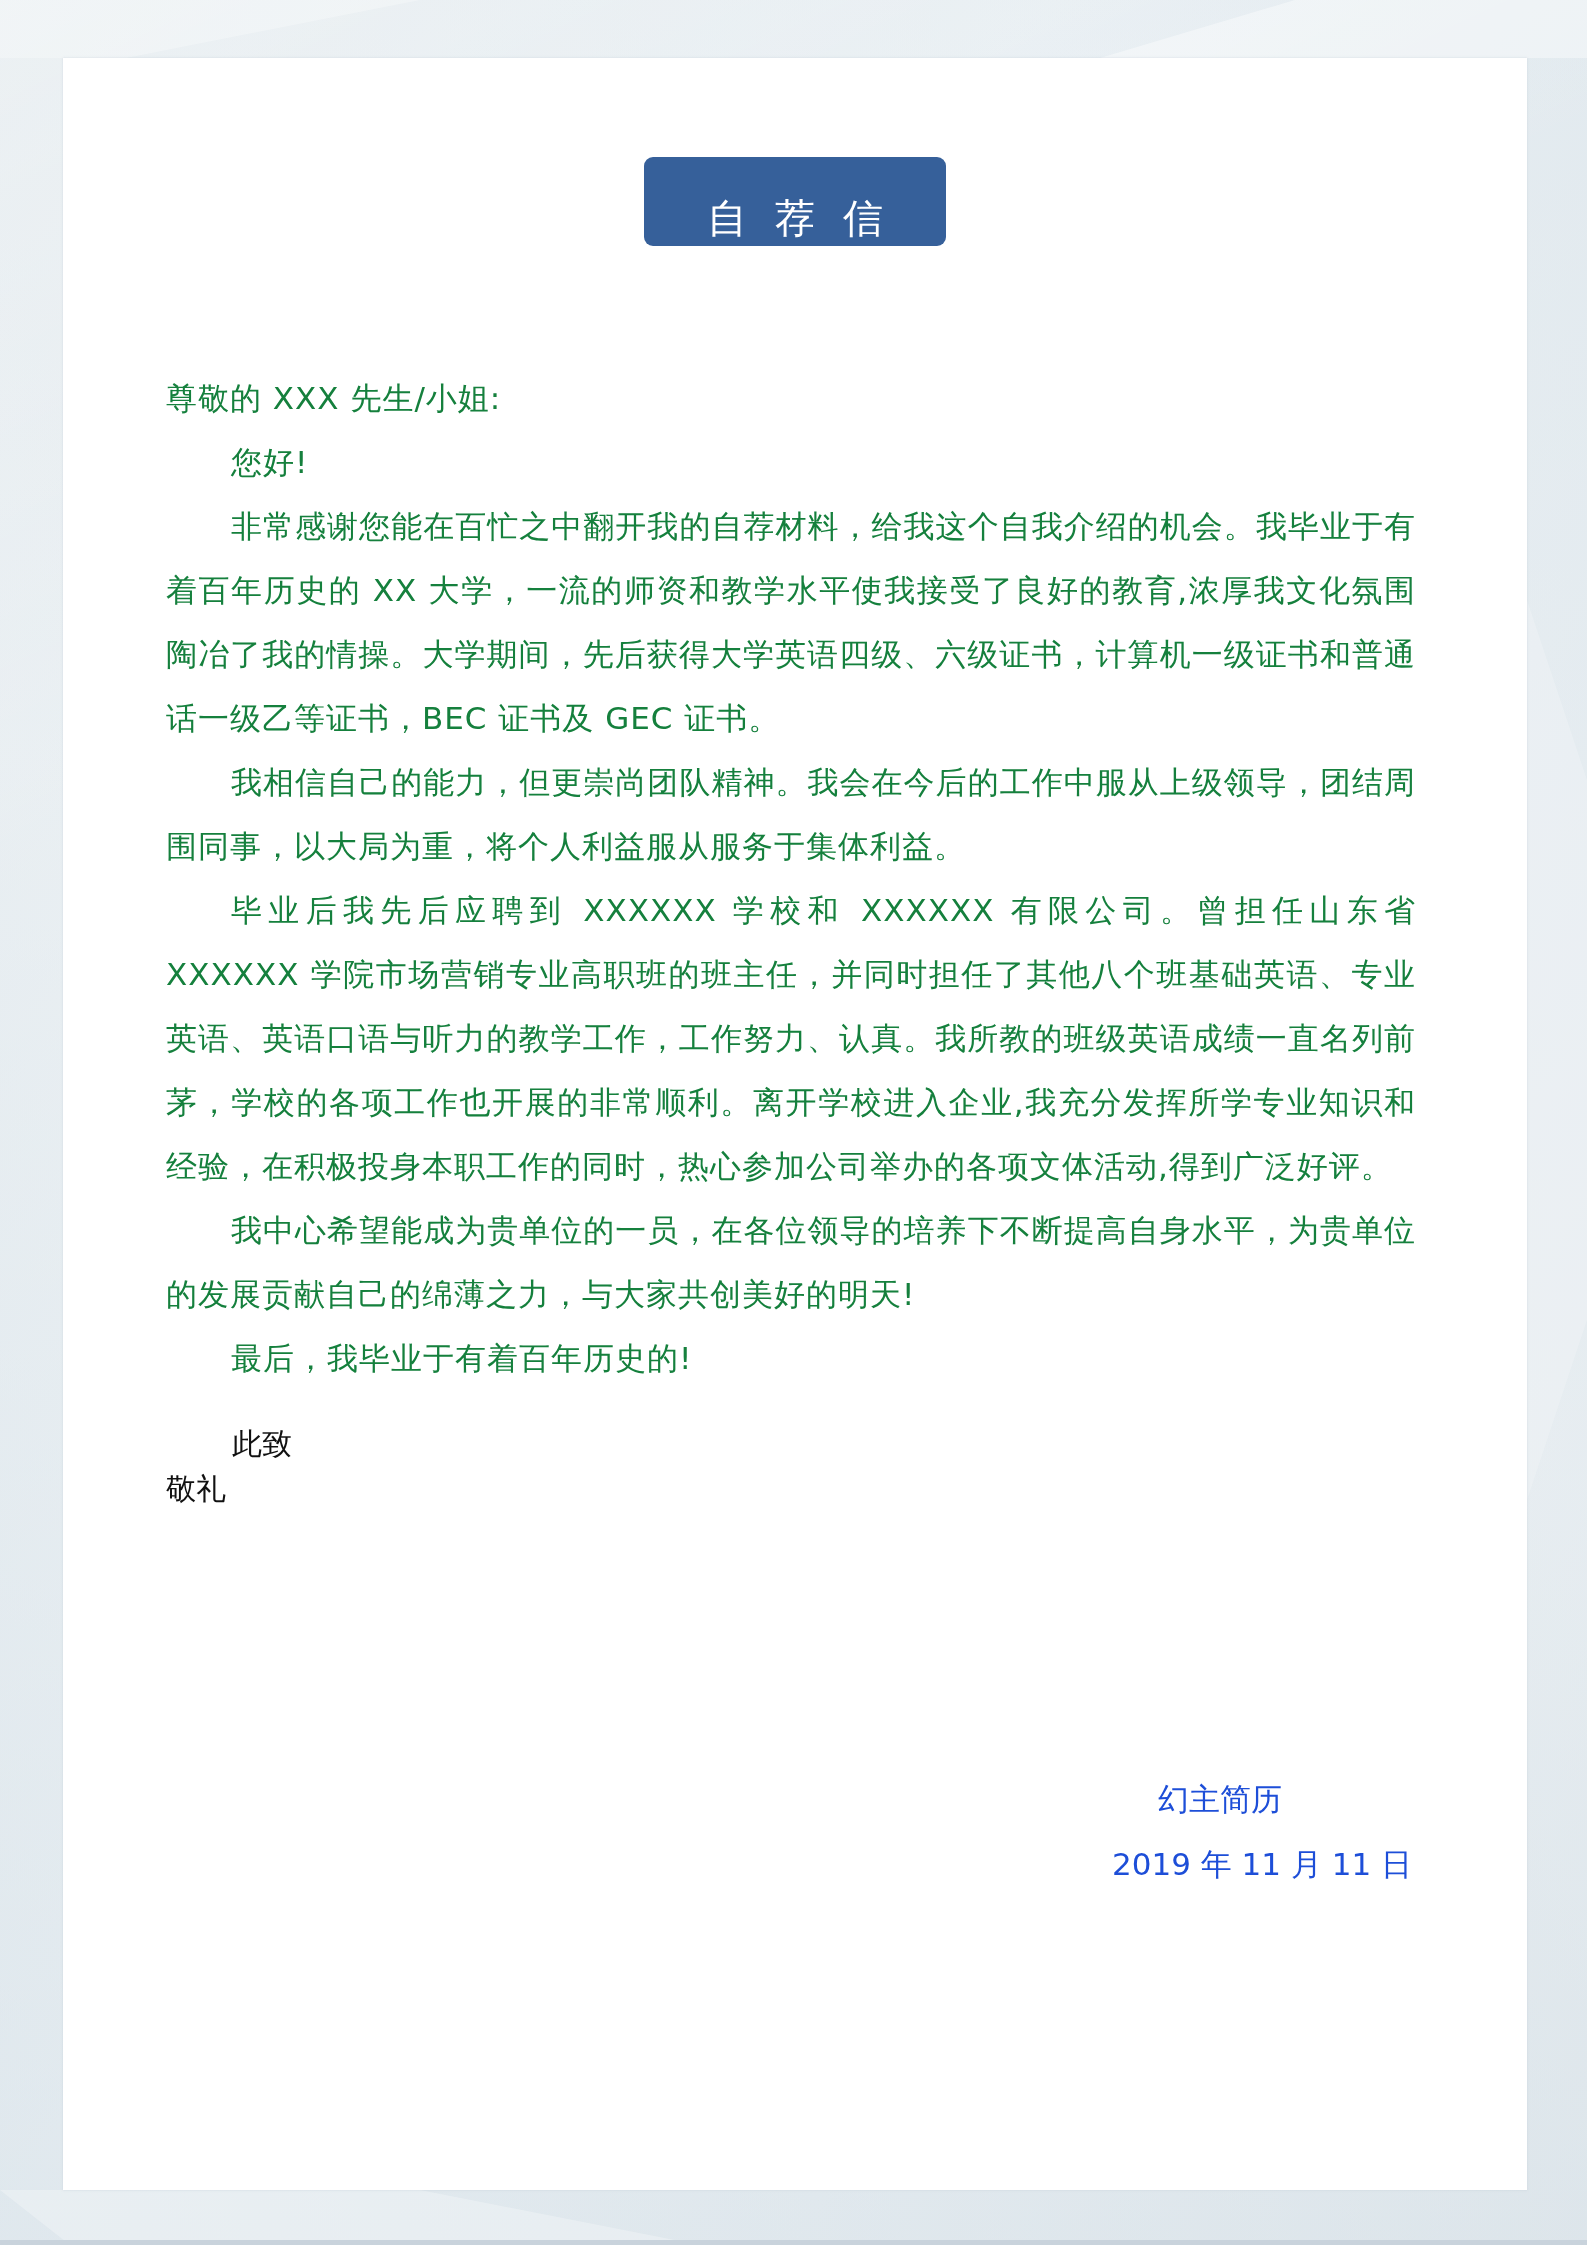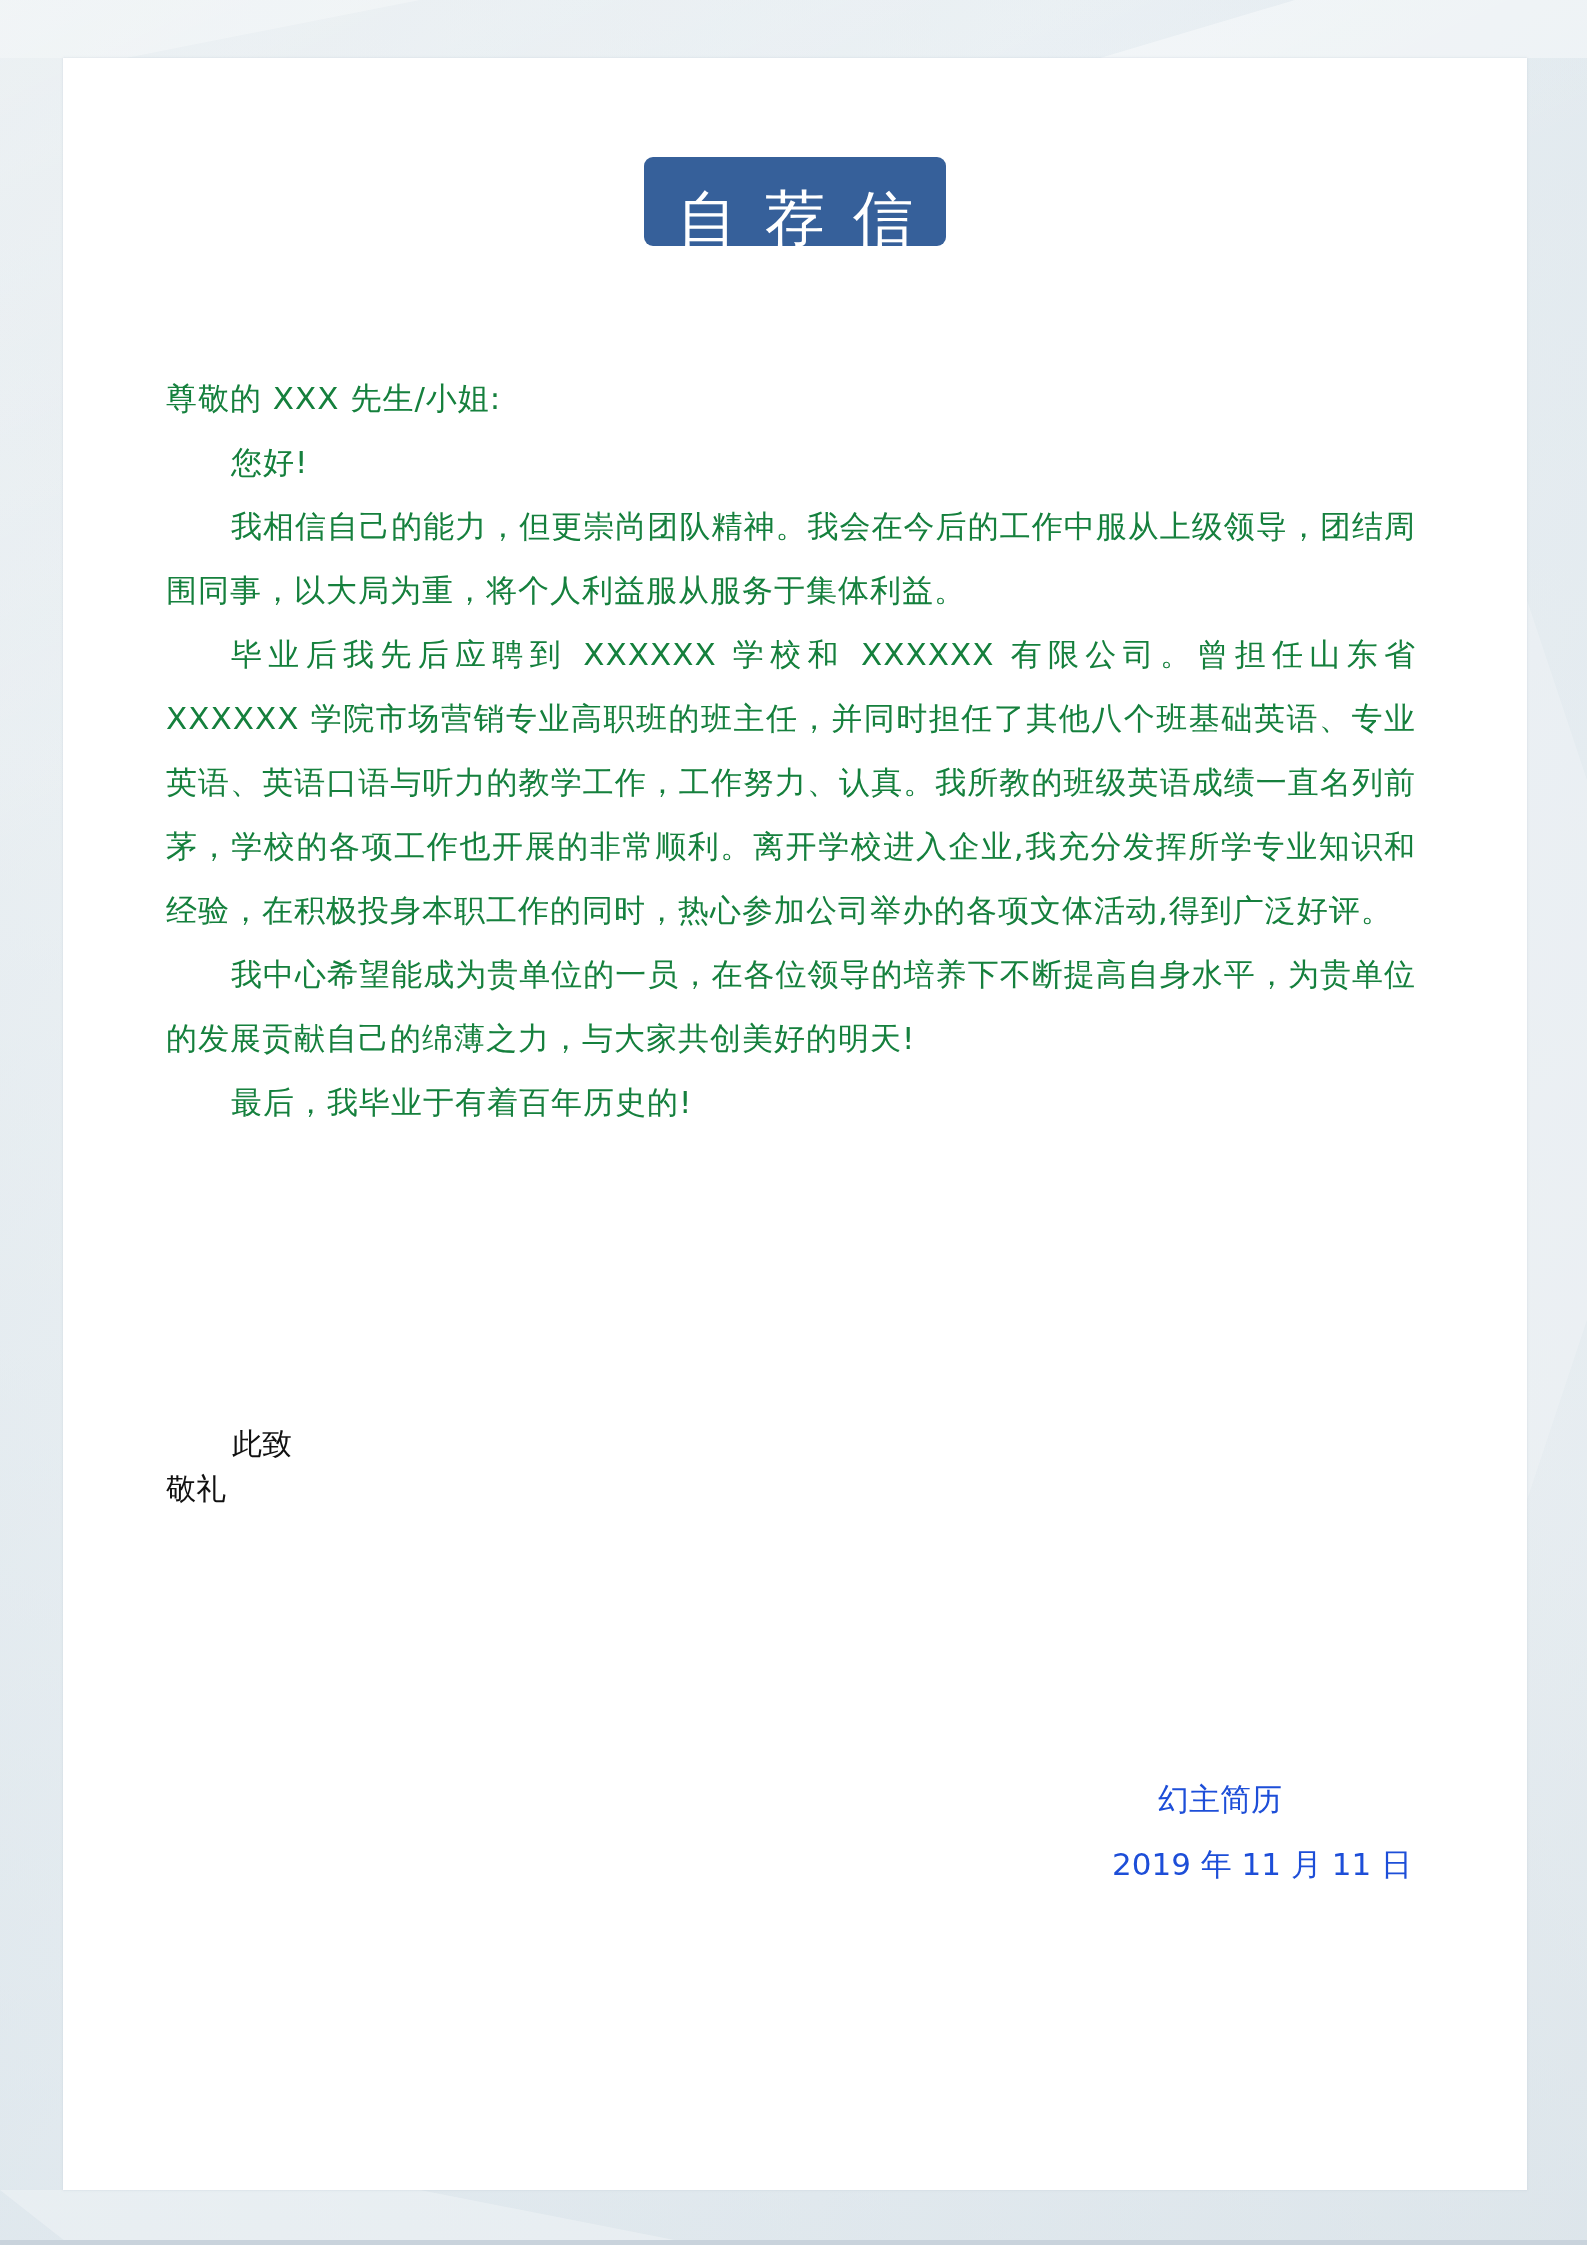--- a/index.html
+++ b/index.html
@@ -54,21 +54,21 @@
       width: 302px;
       height: 89px;
       background: #36609a;
       border-radius: 9px;
       display: flex;
       align-items: center;
       justify-content: center;
     }
     .title-text {
       color: #ffffff;
-      font-size: 60px;
+      font-size: 40px;
       letter-spacing: 28px;
       padding-left: 28px;
       line-height: 1;
       font-family: "DejaVu Sans", "Liberation Sans", sans-serif;
       margin-top: 33px;
     }
     .body-text {
       position: absolute;
       left: 103px;
       top: 308px;
@@ -131,20 +131,21 @@
 
 <div class="page">
 
   <div class="title-box">
     <span class="title-text">自荐信</span>
   </div>
 
   <div class="body-text">
     <p>尊敬的 XXX 先生/小姐:</p>
     <p class="indent">您好!</p>
+    <p class="indent">非常感谢您能在百忙之中翻开我的自荐材料，给我这个自我介绍的机会。我毕业于有着百年历史的 XX 大学，一流的师资和教学水平使我接受了良好的教育,浓厚我文化氛围陶冶了我的情操。大学期间，先后获得大学英语四级、六级证书，计算机一级证书和普通话一级乙等证书，BEC 证书及 GEC 证书。</p>
     <p class="indent">我相信自己的能力，但更崇尚团队精神。我会在今后的工作中服从上级领导，团结周围同事，以大局为重，将个人利益服从服务于集体利益。</p>
     <p class="indent">毕业后我先后应聘到 XXXXXX 学校和 XXXXXX 有限公司。曾担任山东省 XXXXXX 学院市场营销专业高职班的班主任，并同时担任了其他八个班基础英语、专业英语、英语口语与听力的教学工作，工作努力、认真。我所教的班级英语成绩一直名列前茅，学校的各项工作也开展的非常顺利。离开学校进入企业,我充分发挥所学专业知识和经验，在积极投身本职工作的同时，热心参加公司举办的各项文体活动,得到广泛好评。</p>
     <p class="indent">我中心希望能成为贵单位的一员，在各位领导的培养下不断提高自身水平，为贵单位的发展贡献自己的绵薄之力，与大家共创美好的明天!</p>
     <p class="indent">最后，我毕业于有着百年历史的!</p>
   </div>
 
   <div class="closing ci">此致</div>
   <div class="closing jl">敬礼</div>
 
   <div class="signature name">幻主简历</div>

